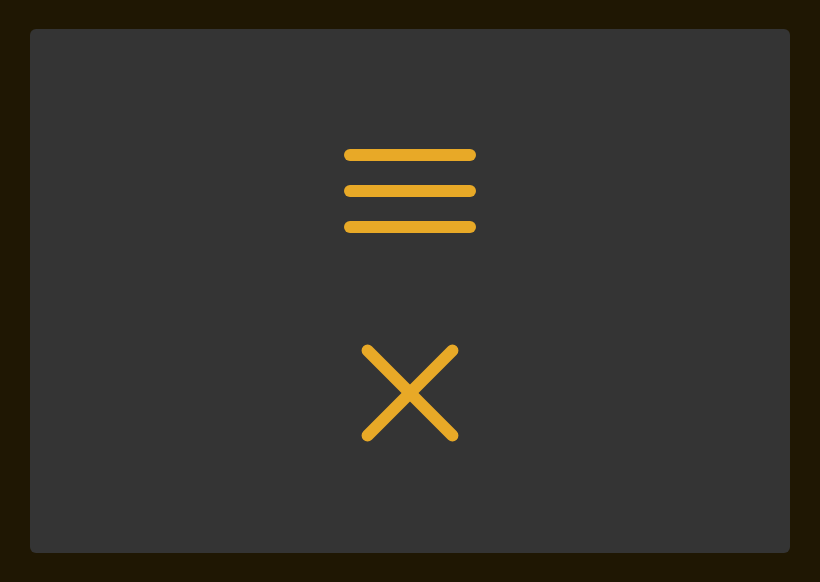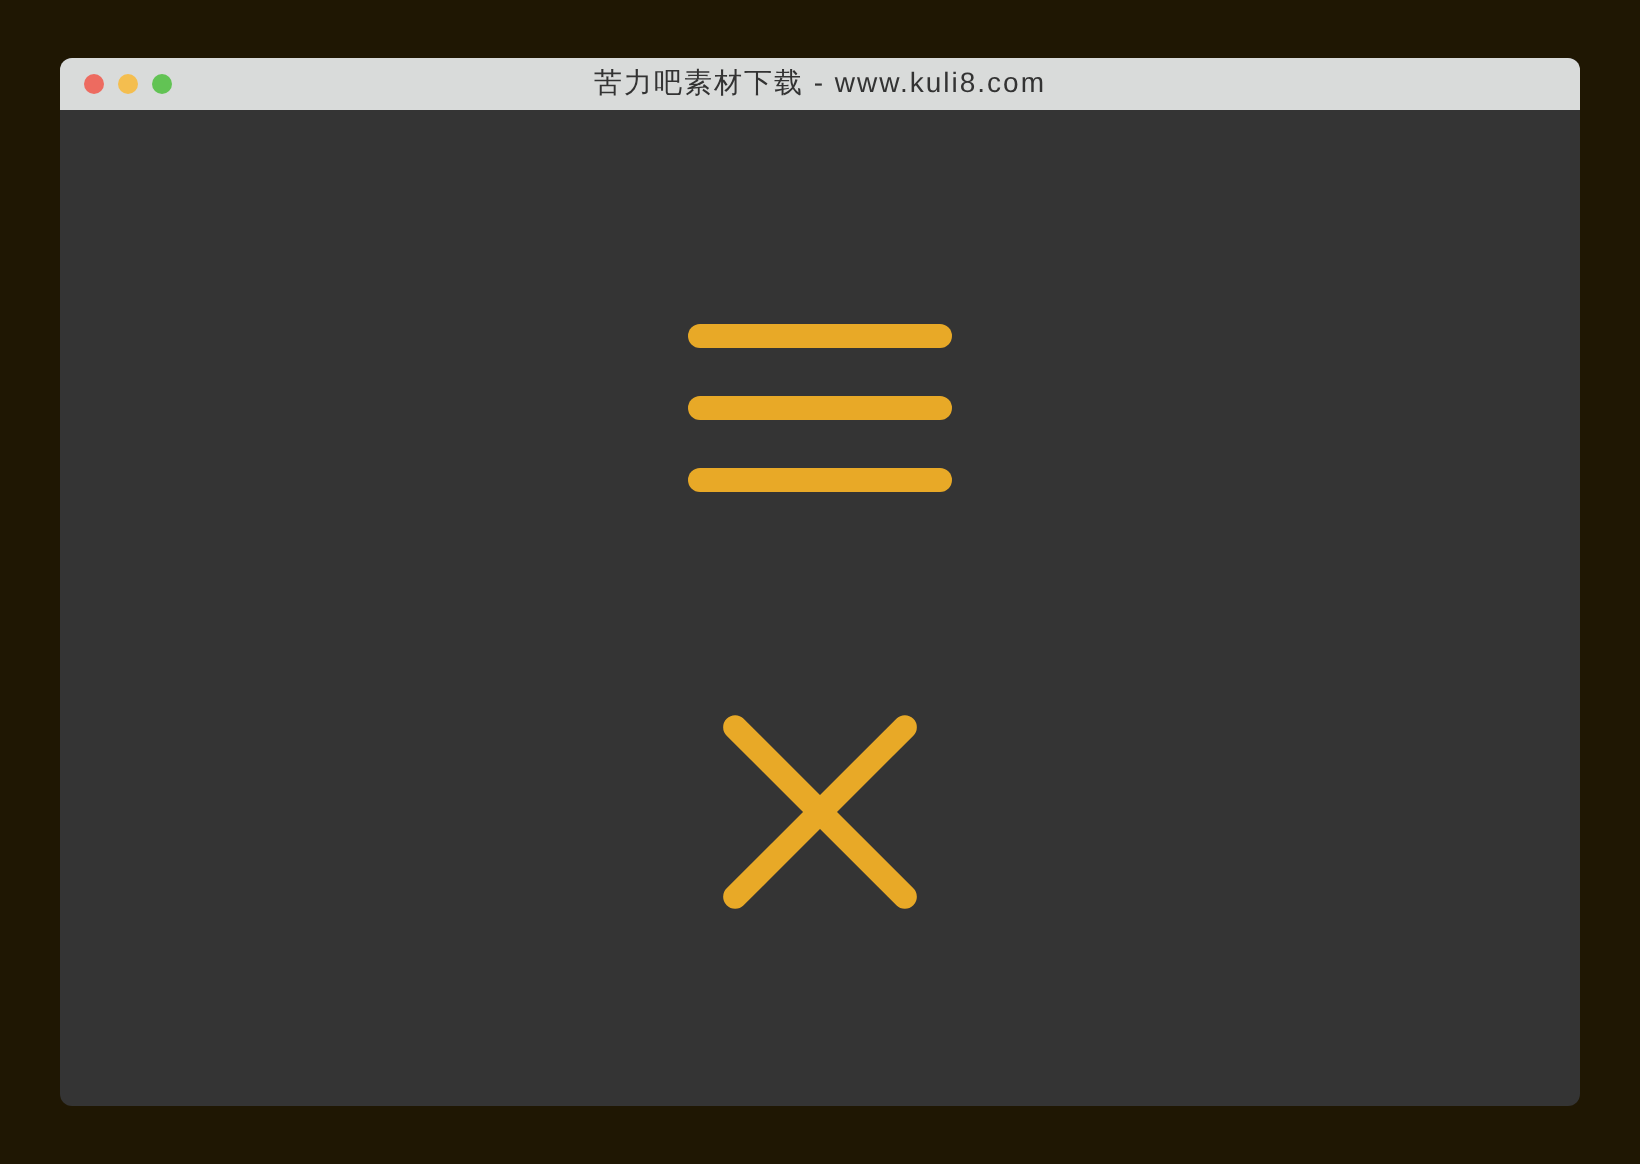--- a/index.html
+++ b/index.html
@@ -95,28 +95,20 @@
       transform: translate(-50%, -50%) rotate(45deg);
     }
     .close-line-2 {
       transform: translate(-50%, -50%) rotate(-45deg);
     }
   </style>
 </head>
 <body>
 
 <div class="window">
-  <div class="titlebar">
-    <div class="traffic-lights">
-      <div class="traffic-light red"></div>
-      <div class="traffic-light yellow"></div>
-      <div class="traffic-light green"></div>
-    </div>
-    <div class="title">苦力吧素材下载 - www.kuli8.com</div>
-  </div>
   <div class="content">
     <div class="hamburger">
       <div class="hamburger-line"></div>
       <div class="hamburger-line"></div>
       <div class="hamburger-line"></div>
     </div>
     <div class="close-x">
       <div class="close-line close-line-1"></div>
       <div class="close-line close-line-2"></div>
     </div>

